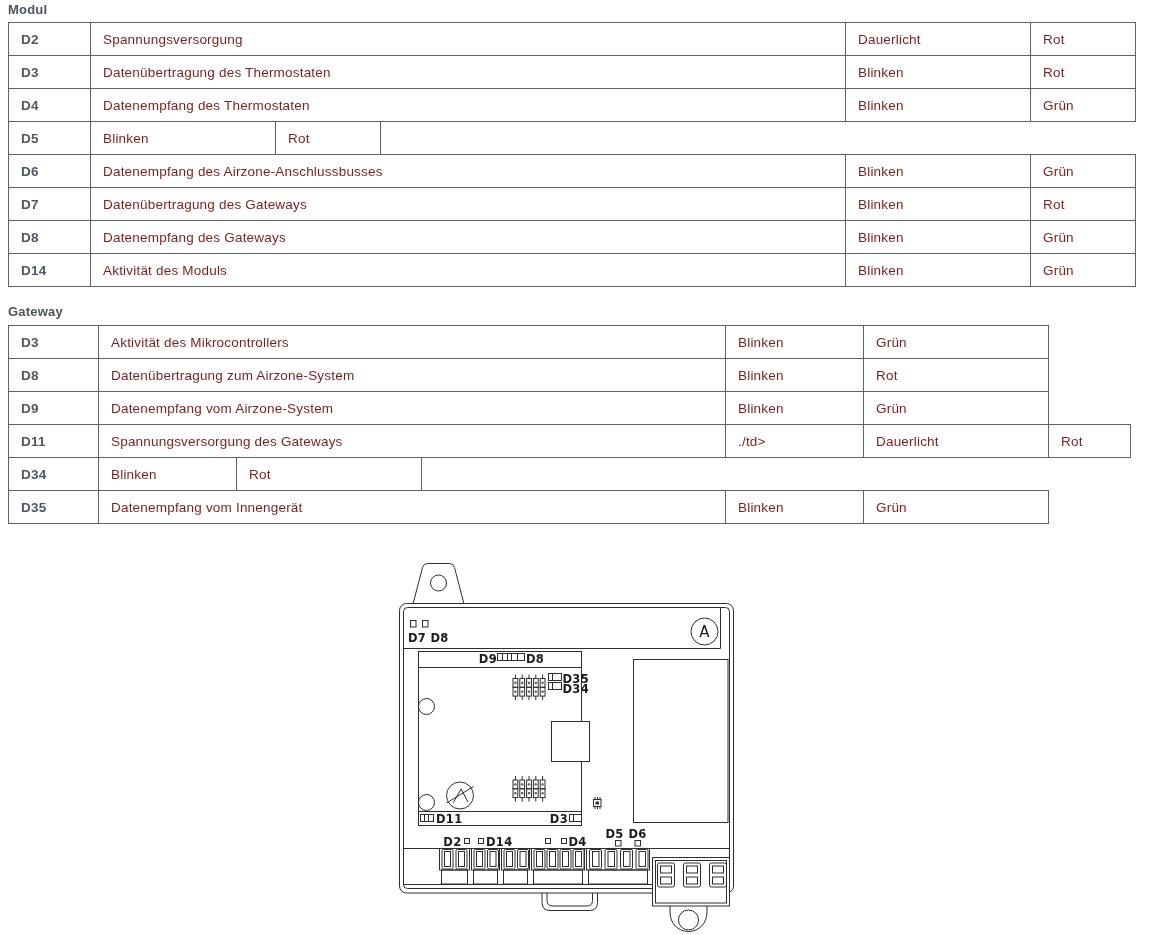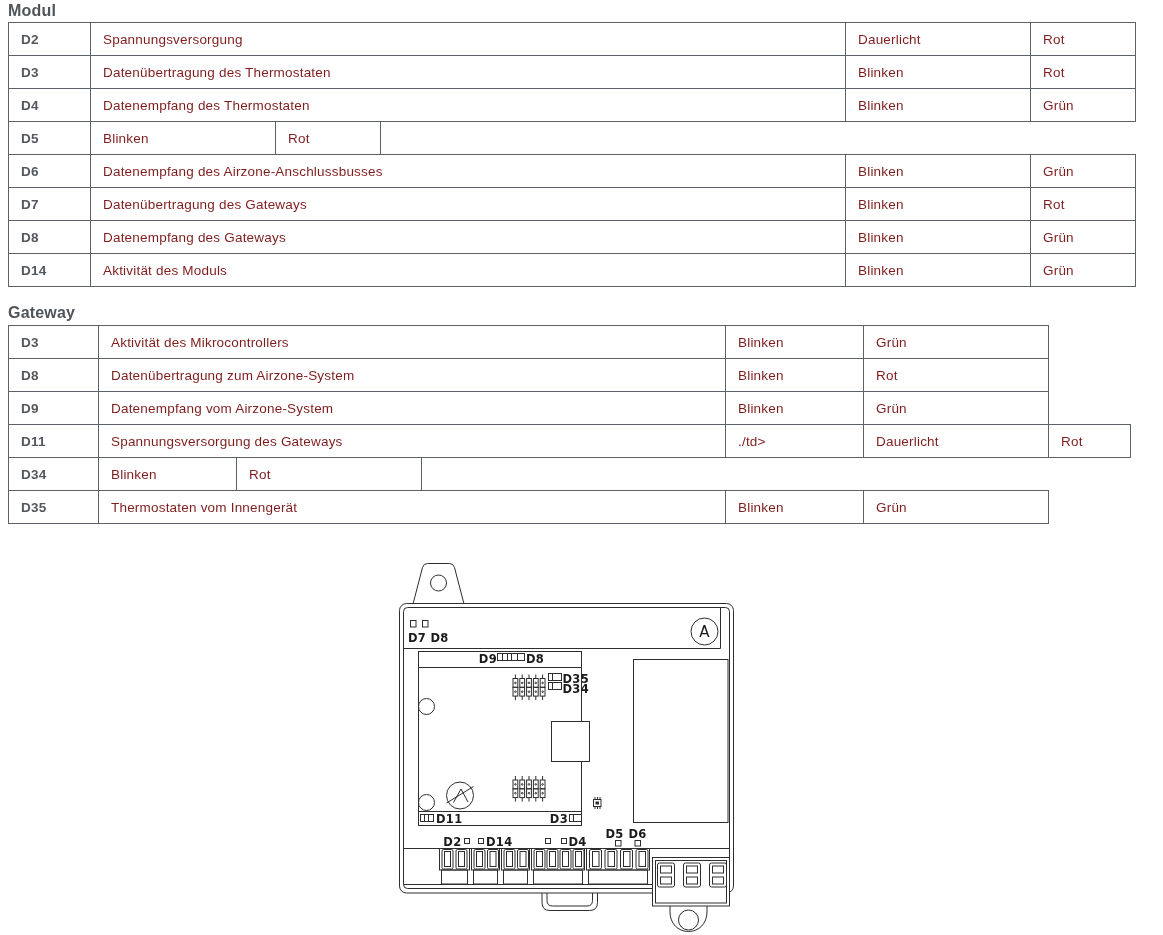--- a/index.html
+++ b/index.html
@@ -1,18 +1,18 @@
 <!DOCTYPE html>
 <html><head>
 <meta charset="utf-8">
 <style>
   html,body{margin:0;padding:0;background:#fff;}
   .page{position:relative;width:1163px;height:935px;background:#fff;overflow:hidden;
         font-family:"Liberation Sans","DejaVu Sans",sans-serif;}
-  .tbl-title{position:absolute;left:8px;font-size:16px;font-weight:700;color:#4f545a;letter-spacing:.2px;}
+  .tbl-title{position:absolute;left:8px;font-size:13px;font-weight:700;color:#4f545a;letter-spacing:.2px;}
   .tbl{position:absolute;left:8px;}
   .trow{display:flex;}
   .trow + .trow{margin-top:-1px;}
   .tcell{box-sizing:border-box;height:34px;border:1px solid #5d6268;background:#fff;
          display:flex;align-items:center;padding:0 8px 0 12px;font-size:13.5px;color:#7f1d1d;
          white-space:nowrap;overflow:hidden;letter-spacing:.2px;}
   .tcell + .tcell{margin-left:-1px;}
   .tid{font-weight:700;color:#53585e;}
   
   .w-id1{width:83px}.w-desc1{width:756px}.w-mode1{width:186px}.w-col1{width:106px}
@@ -110,21 +110,21 @@
       <div class="tcell w-col2">Dauerlicht</div>
       <div class="tcell w-x2">Rot</div>
     </div>
     <div class="trow">
       <div class="tcell tid w-id2">D34</div>
       <div class="tcell w-mode2">Blinken</div>
       <div class="tcell w-col2">Rot</div>
     </div>
     <div class="trow">
       <div class="tcell tid w-id2">D35</div>
-      <div class="tcell w-desc2">Thermostaten vom Innengerät</div>
+      <div class="tcell w-desc2">Datenempfang vom Innengerät</div>
       <div class="tcell w-mode2">Blinken</div>
       <div class="tcell w-col2">Grün</div>
     </div>
   </div>
 
   <svg class="diagram" width="345" height="379" viewBox="0 0 345 379" xmlns="http://www.w3.org/2000/svg">
     <defs>
       <g id="phc">
         <line x1="2.4" y1="-4" x2="2.4" y2="0"></line>
         <rect x="0" y="0" width="4.8" height="8.8"></rect>

